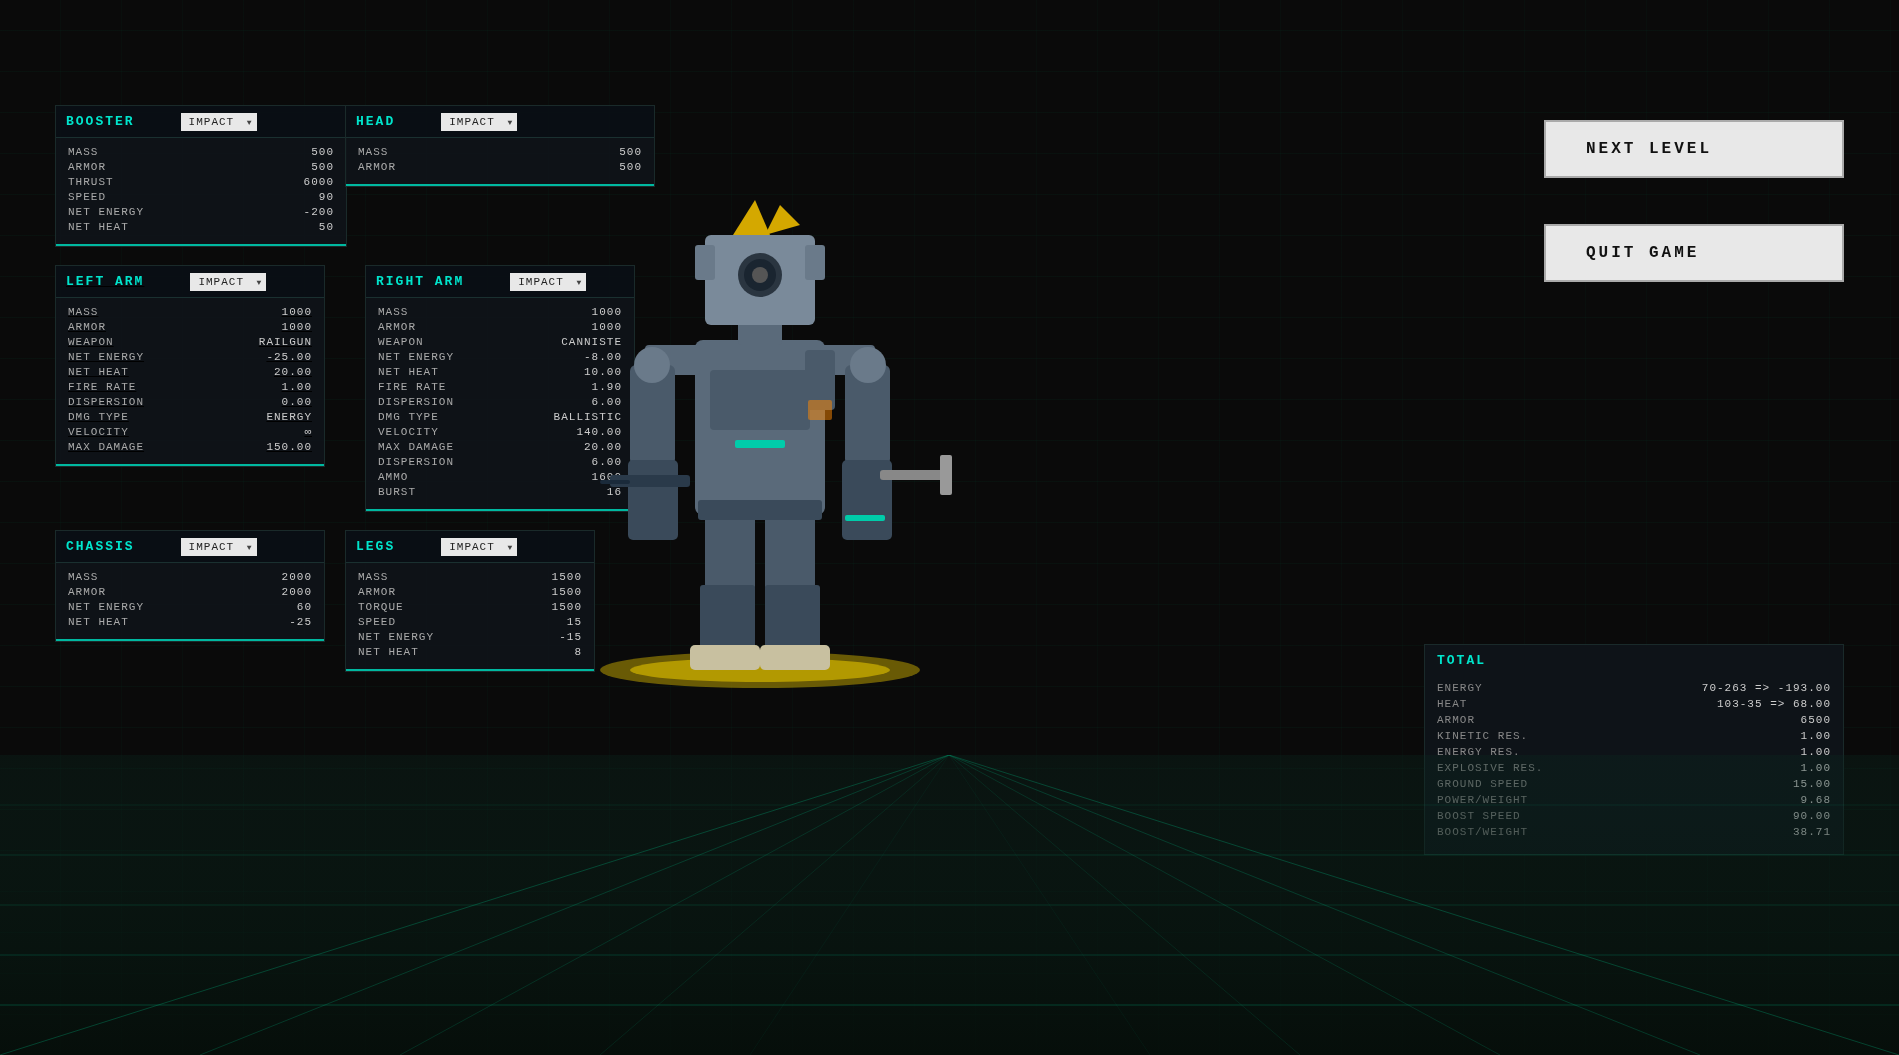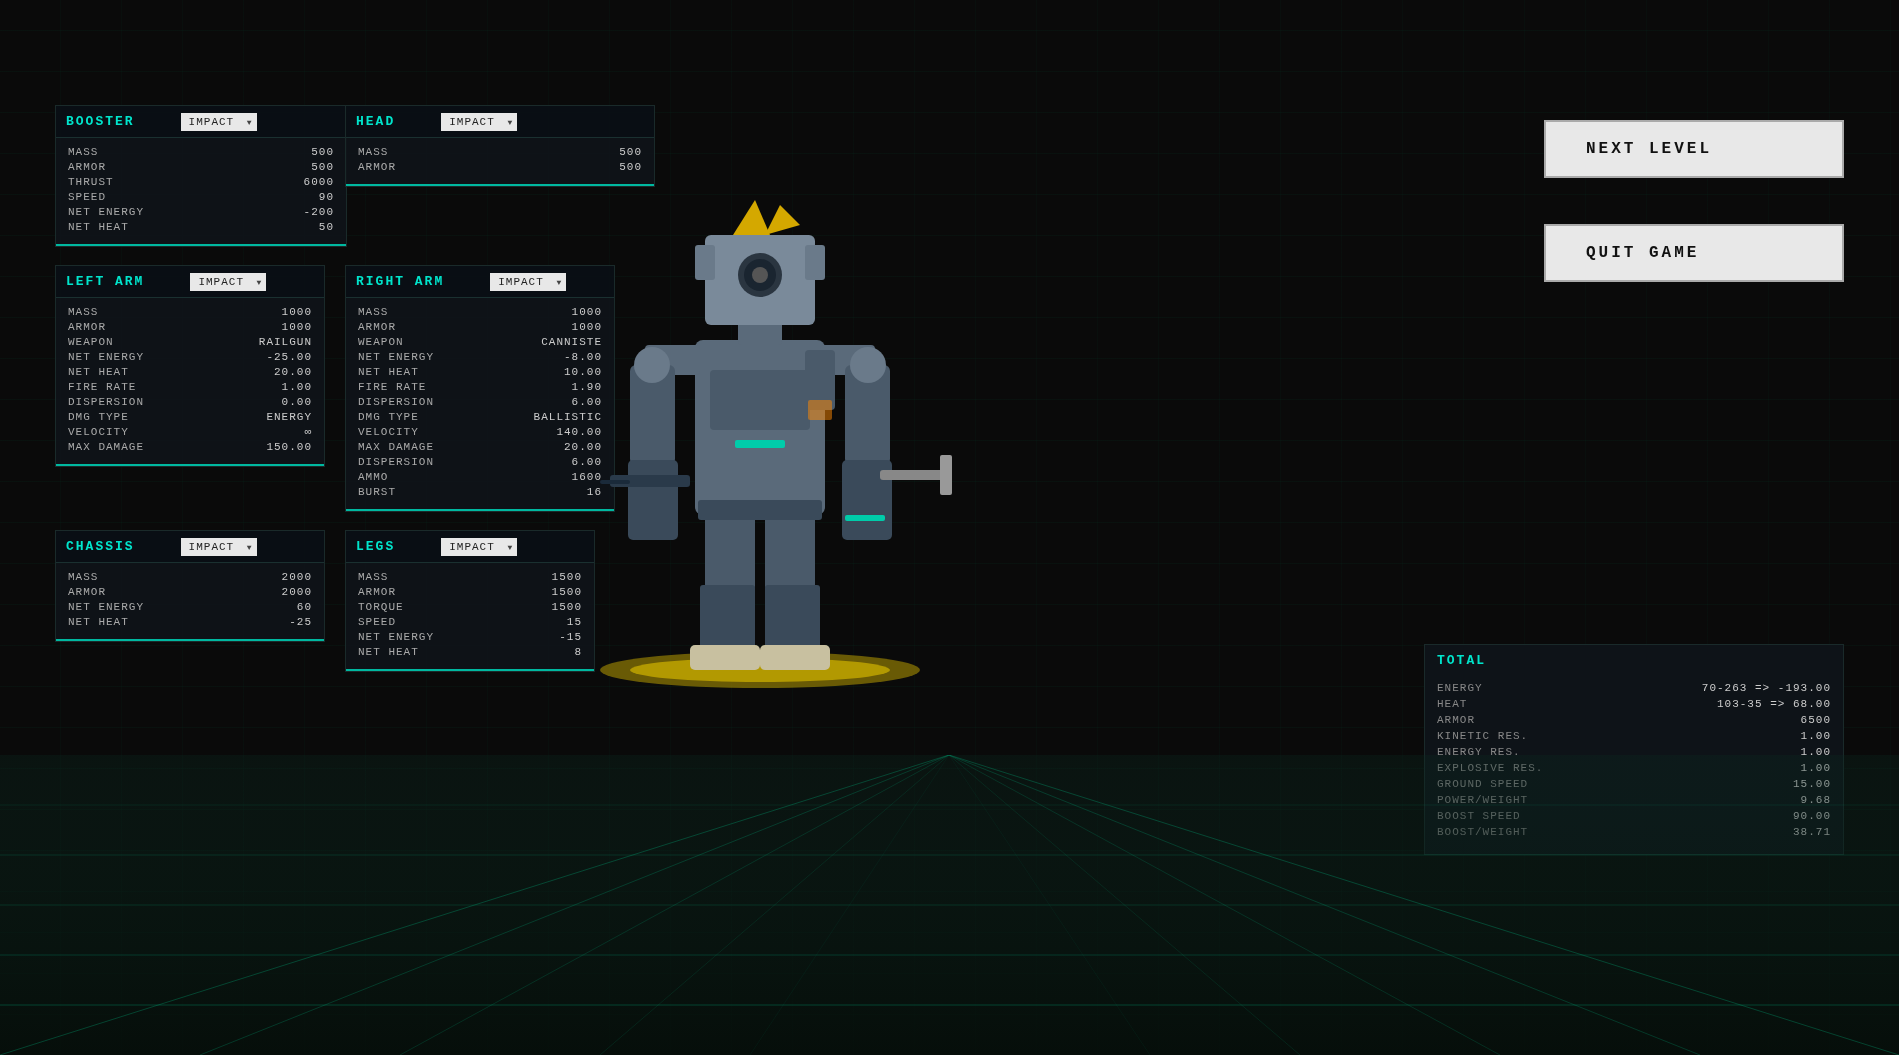--- a/index.html
+++ b/index.html
@@ -114,25 +114,26 @@
       left: 345px;
       top: 105px;
       width: 310px;
     }
 
     
     #left-arm-panel {
       left: 55px;
       top: 265px;
       width: 270px;
+      text-decoration: underline;
     }
 
     
     #right-arm-panel {
-      left: 345px;
+      left: 365px;
       top: 265px;
       width: 270px;
     }
 
     
     #chassis-panel {
       left: 55px;
       top: 530px;
       width: 270px;
     }

